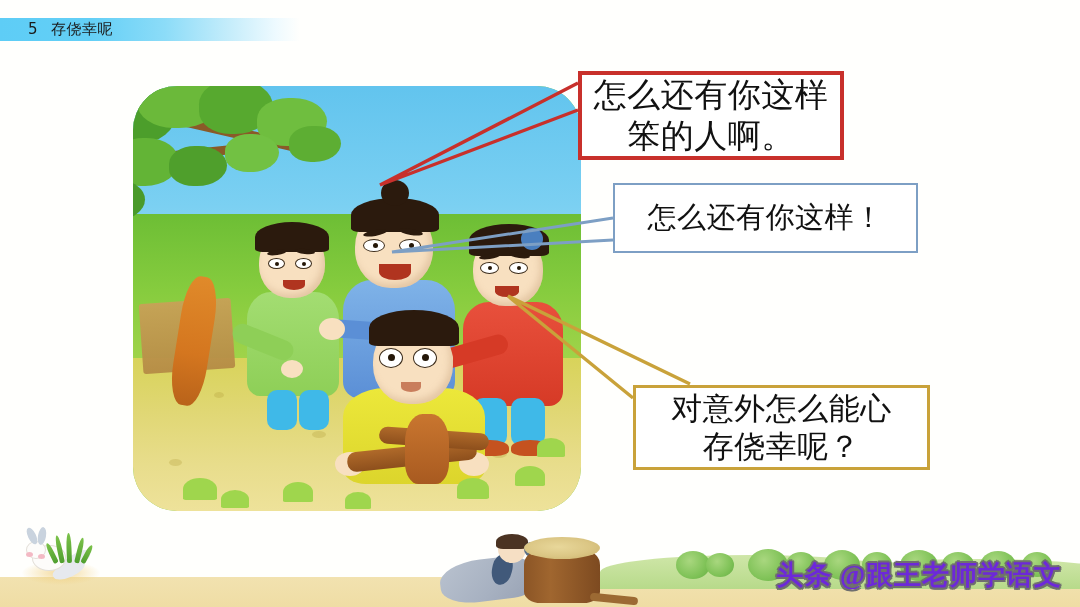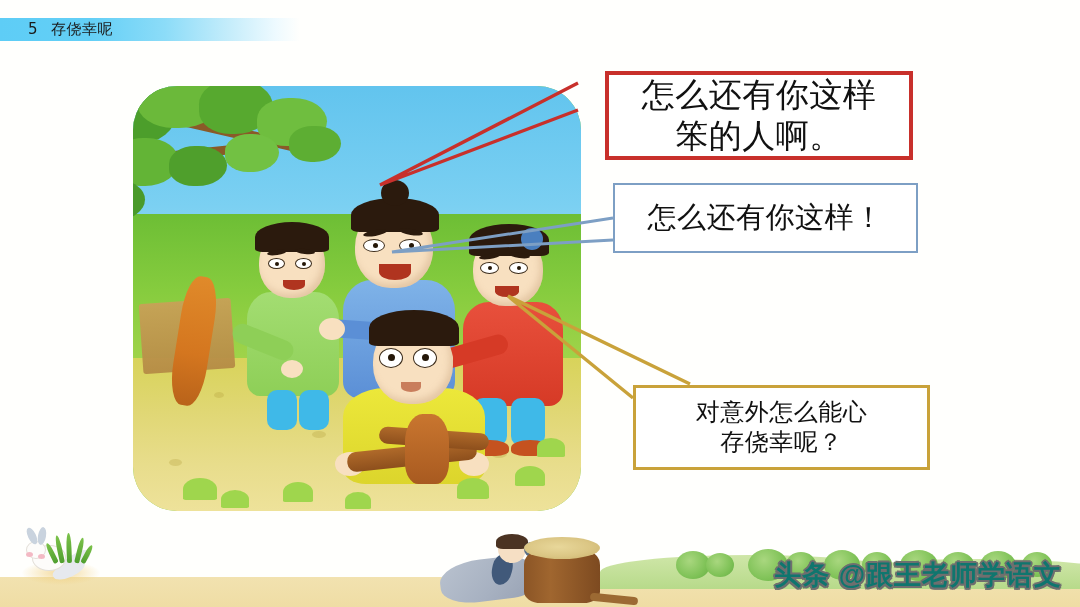--- a/index.html
+++ b/index.html
@@ -184,39 +184,39 @@
   }
   .callout .ctext {
     color: #111111;
     font-family: "DejaVu Sans", "Liberation Sans", sans-serif;
     line-height: 1.22;
     white-space: pre-line;
     font-weight: 500;
   }
 
   #callout-red {
-    left: 605px; top: 71px;
-    width: 308px; height: 89px;
+    left: 578px; top: 71px;
+    width: 266px; height: 89px;
     border: 4px solid #c8302b;
   }
   #callout-red .ctext { font-size: 33px; letter-spacing: 0.5px; }
 
   #callout-blue {
     left: 613px; top: 183px;
     width: 305px; height: 70px;
     border: 2.5px solid #7d9fc4;
   }
   #callout-blue .ctext { font-size: 29px; letter-spacing: 0.5px; }
 
   #callout-gold {
     left: 633px; top: 385px;
     width: 297px; height: 85px;
     border: 3.5px solid #c9a23a;
   }
-  #callout-gold .ctext { font-size: 24px; letter-spacing: 0.5px; }
+  #callout-gold .ctext { font-size: 31px; letter-spacing: 0.5px; }
 
   
   #leaders {
     position: absolute; left: 0; top: 0;
     width: 1080px; height: 607px;
     pointer-events: none;
   }
 
   
   #bottom-band {
@@ -348,27 +348,27 @@
     border-radius: 8px;
     transform: rotate(6deg);
   }
 
   
   #watermark {
     position: absolute;
     right: 18px; bottom: 14px;
     font-size: 27px;
     font-weight: bold;
-    color: #0f766e;
+    color: #6d28d9;
     letter-spacing: 1px;
     text-shadow:
        2px 0 0 #6f6f6f, -2px 0 0 #6f6f6f, 0 2px 0 #6f6f6f, 0 -2px 0 #6f6f6f,
        1.5px 1.5px 0 #6f6f6f, -1.5px 1.5px 0 #6f6f6f, 1.5px -1.5px 0 #6f6f6f, -1.5px -1.5px 0 #6f6f6f;
     white-space: nowrap;
-    font-family: Liberation Sans, sans-serif;
+    font-family: Liberation Serif, serif;
   }
 </style>
 </head>
 <body>
 
 <div id="slide">
 
   <div id="header-bar"></div>
   <div id="header-title">
     <span class="num">5</span><span>存侥幸呢</span>

